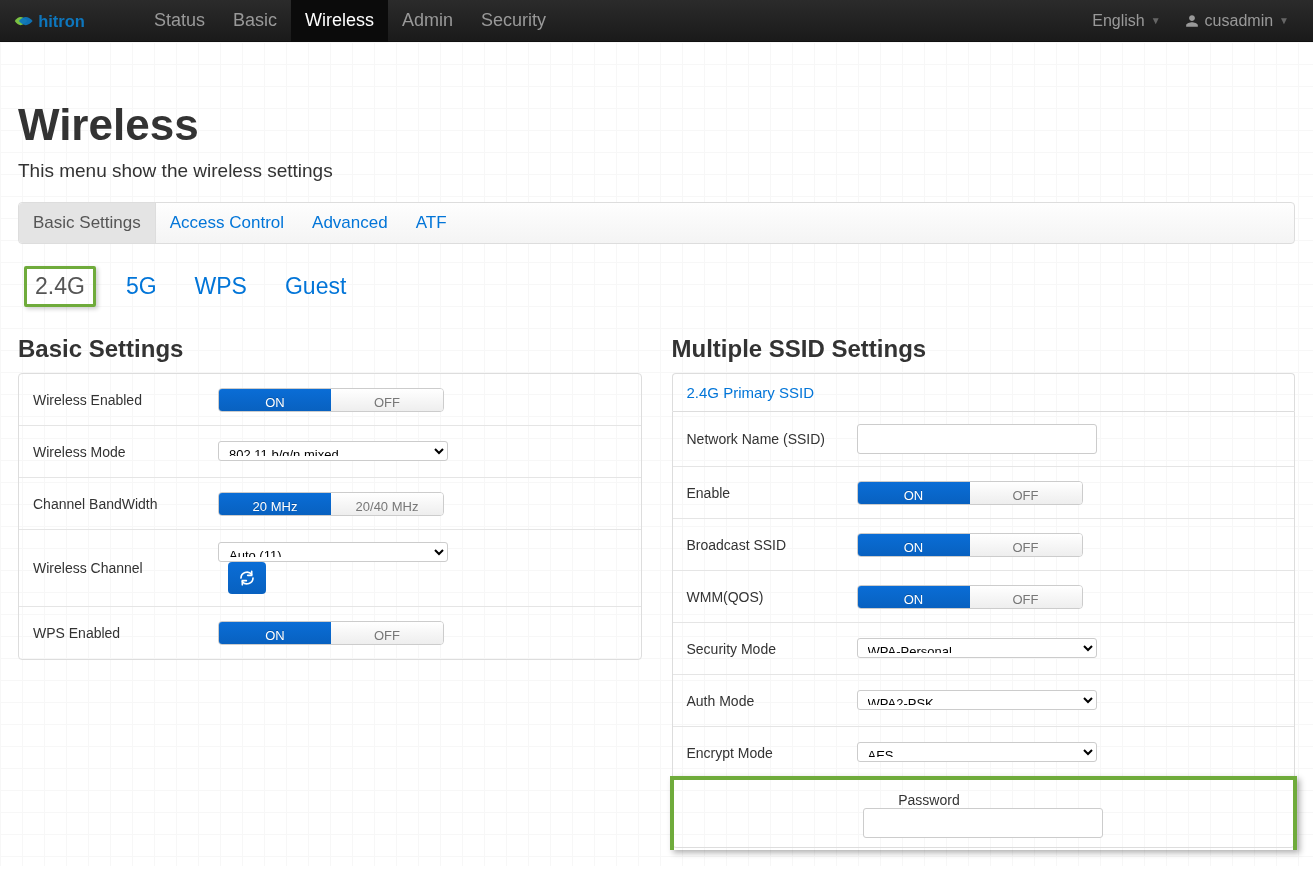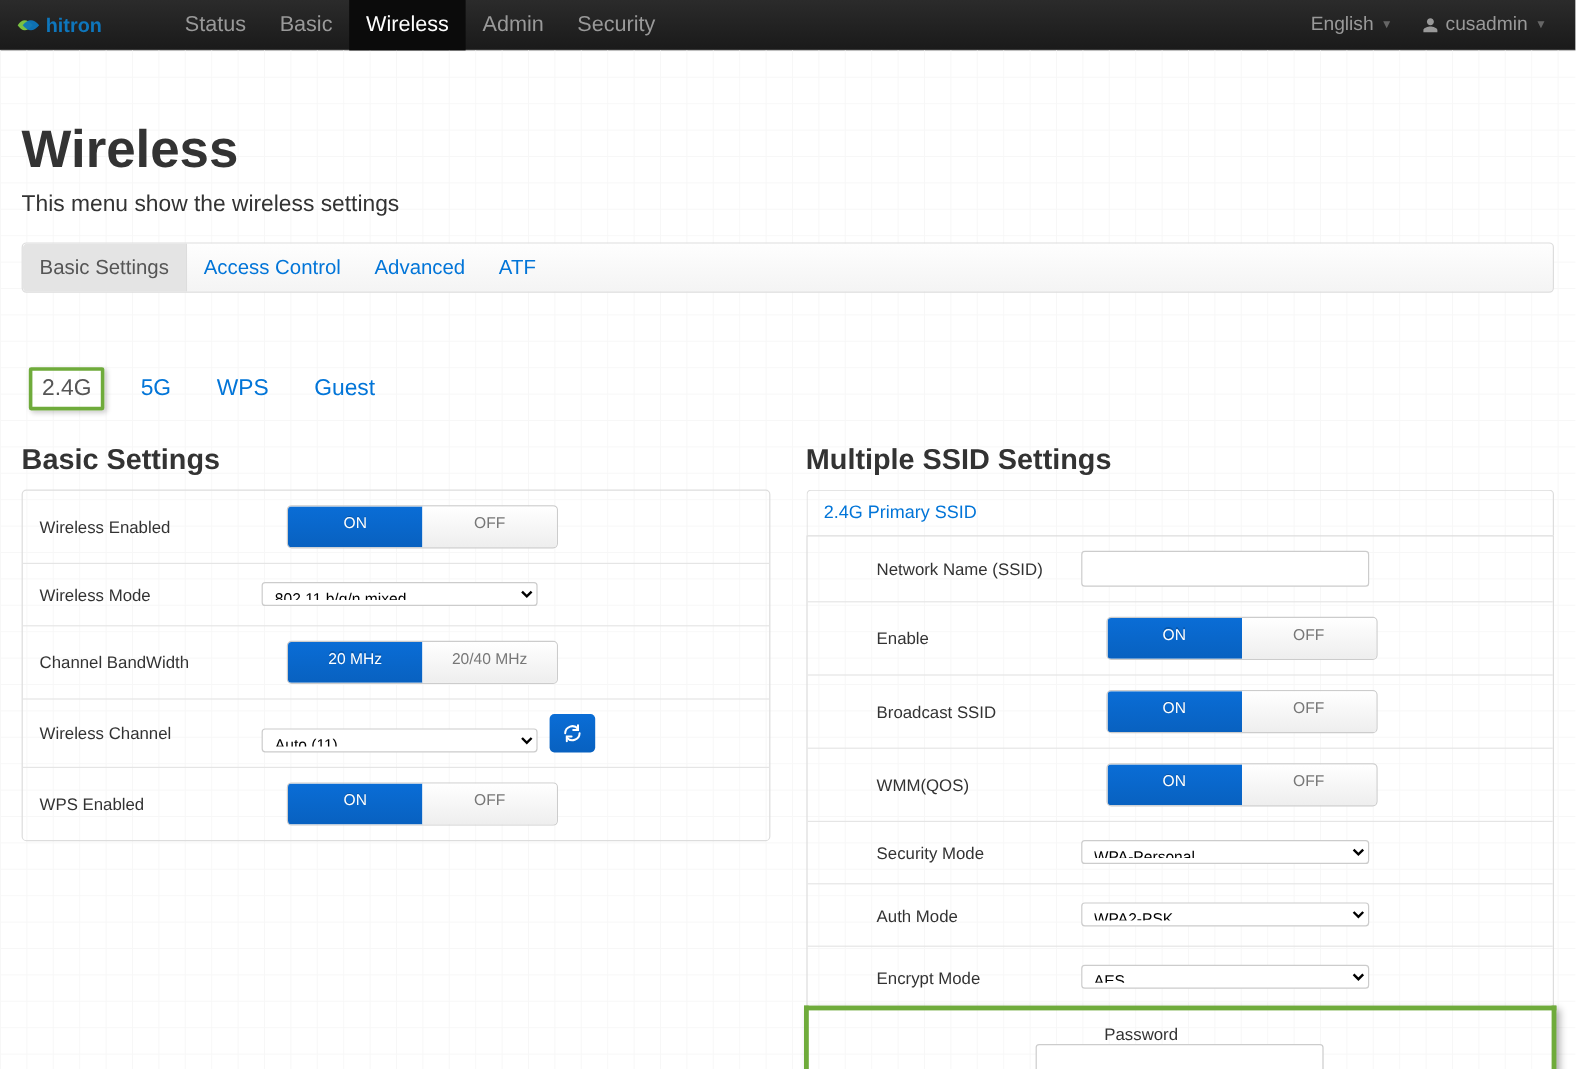--- a/index.html
+++ b/index.html
@@ -80,25 +80,24 @@
   border-radius: 4px 0 0 4px;
 }
 .tabs2 {
   display: flex;
   gap: 22px;
   margin-top: 18px;
   padding: 4px 6px;
   align-items: center;
 }
 .tabs2 .tab {
-  font-size: 19px;
+  font-size: 23px;
   color: #0275d8;
   cursor: pointer;
   padding: 4px 8px;
-  margin-top: 40px;
 }
 .tabs2 .tab.active {
   color: #555;
   border: 3px solid #6fab3b;
   border-radius: 2px;
   box-shadow: 2px 2px 4px rgba(0,0,0,0.2);
 }
 .columns {
   display: flex;
   gap: 30px;
@@ -130,29 +129,28 @@
   border-bottom: 1px solid #e5e5e5;
   padding: 12px 14px;
   min-height: 52px;
 }
 .row:last-child { border-bottom: none; }
 .row .label {
   width: 185px;
   font-size: 14px;
   color: #333;
 }
-.panel.sub .row .label { width: 170px; margin-left: 44px; }
+.panel.sub .row .label { width: 170px; }
 .row .control { flex: 1; }
 .toggle {
   display: inline-flex;
   border-radius: 4px;
   overflow: hidden;
   border: 1px solid #ccc;
-  height: 36px;
-  margin-left: 21px;
+  height: 24px;
 }
 .toggle span {
   width: 112px;
   text-align: center;
   line-height: 28px;
   font-size: 13px;
   cursor: pointer;
 }
 .toggle span.on.active {
   background: linear-gradient(#0a6dd6, #0861c0);
@@ -189,21 +187,21 @@
   justify-content: center;
   width: 38px;
   height: 32px;
   background: linear-gradient(#0a6dd6, #0861c0);
   border-radius: 4px;
   margin-left: 10px;
   color: #fff;
   vertical-align: middle;
   cursor: pointer;
 }
-.inline-controls { display: flex; align-items: flex-end; }
+.inline-controls { display: flex; align-items: flex-start; flex-direction: column; }
 .highlight-row {
   border: 4px solid #6fab3b;
   box-shadow: 3px 3px 6px rgba(0,0,0,0.3);
   margin: -3px;
   position: relative;
   z-index: 2;
   flex-direction: column;
 }
 .user-icon { width: 14px; height: 14px; fill: #999; }
 .grid-bg {

